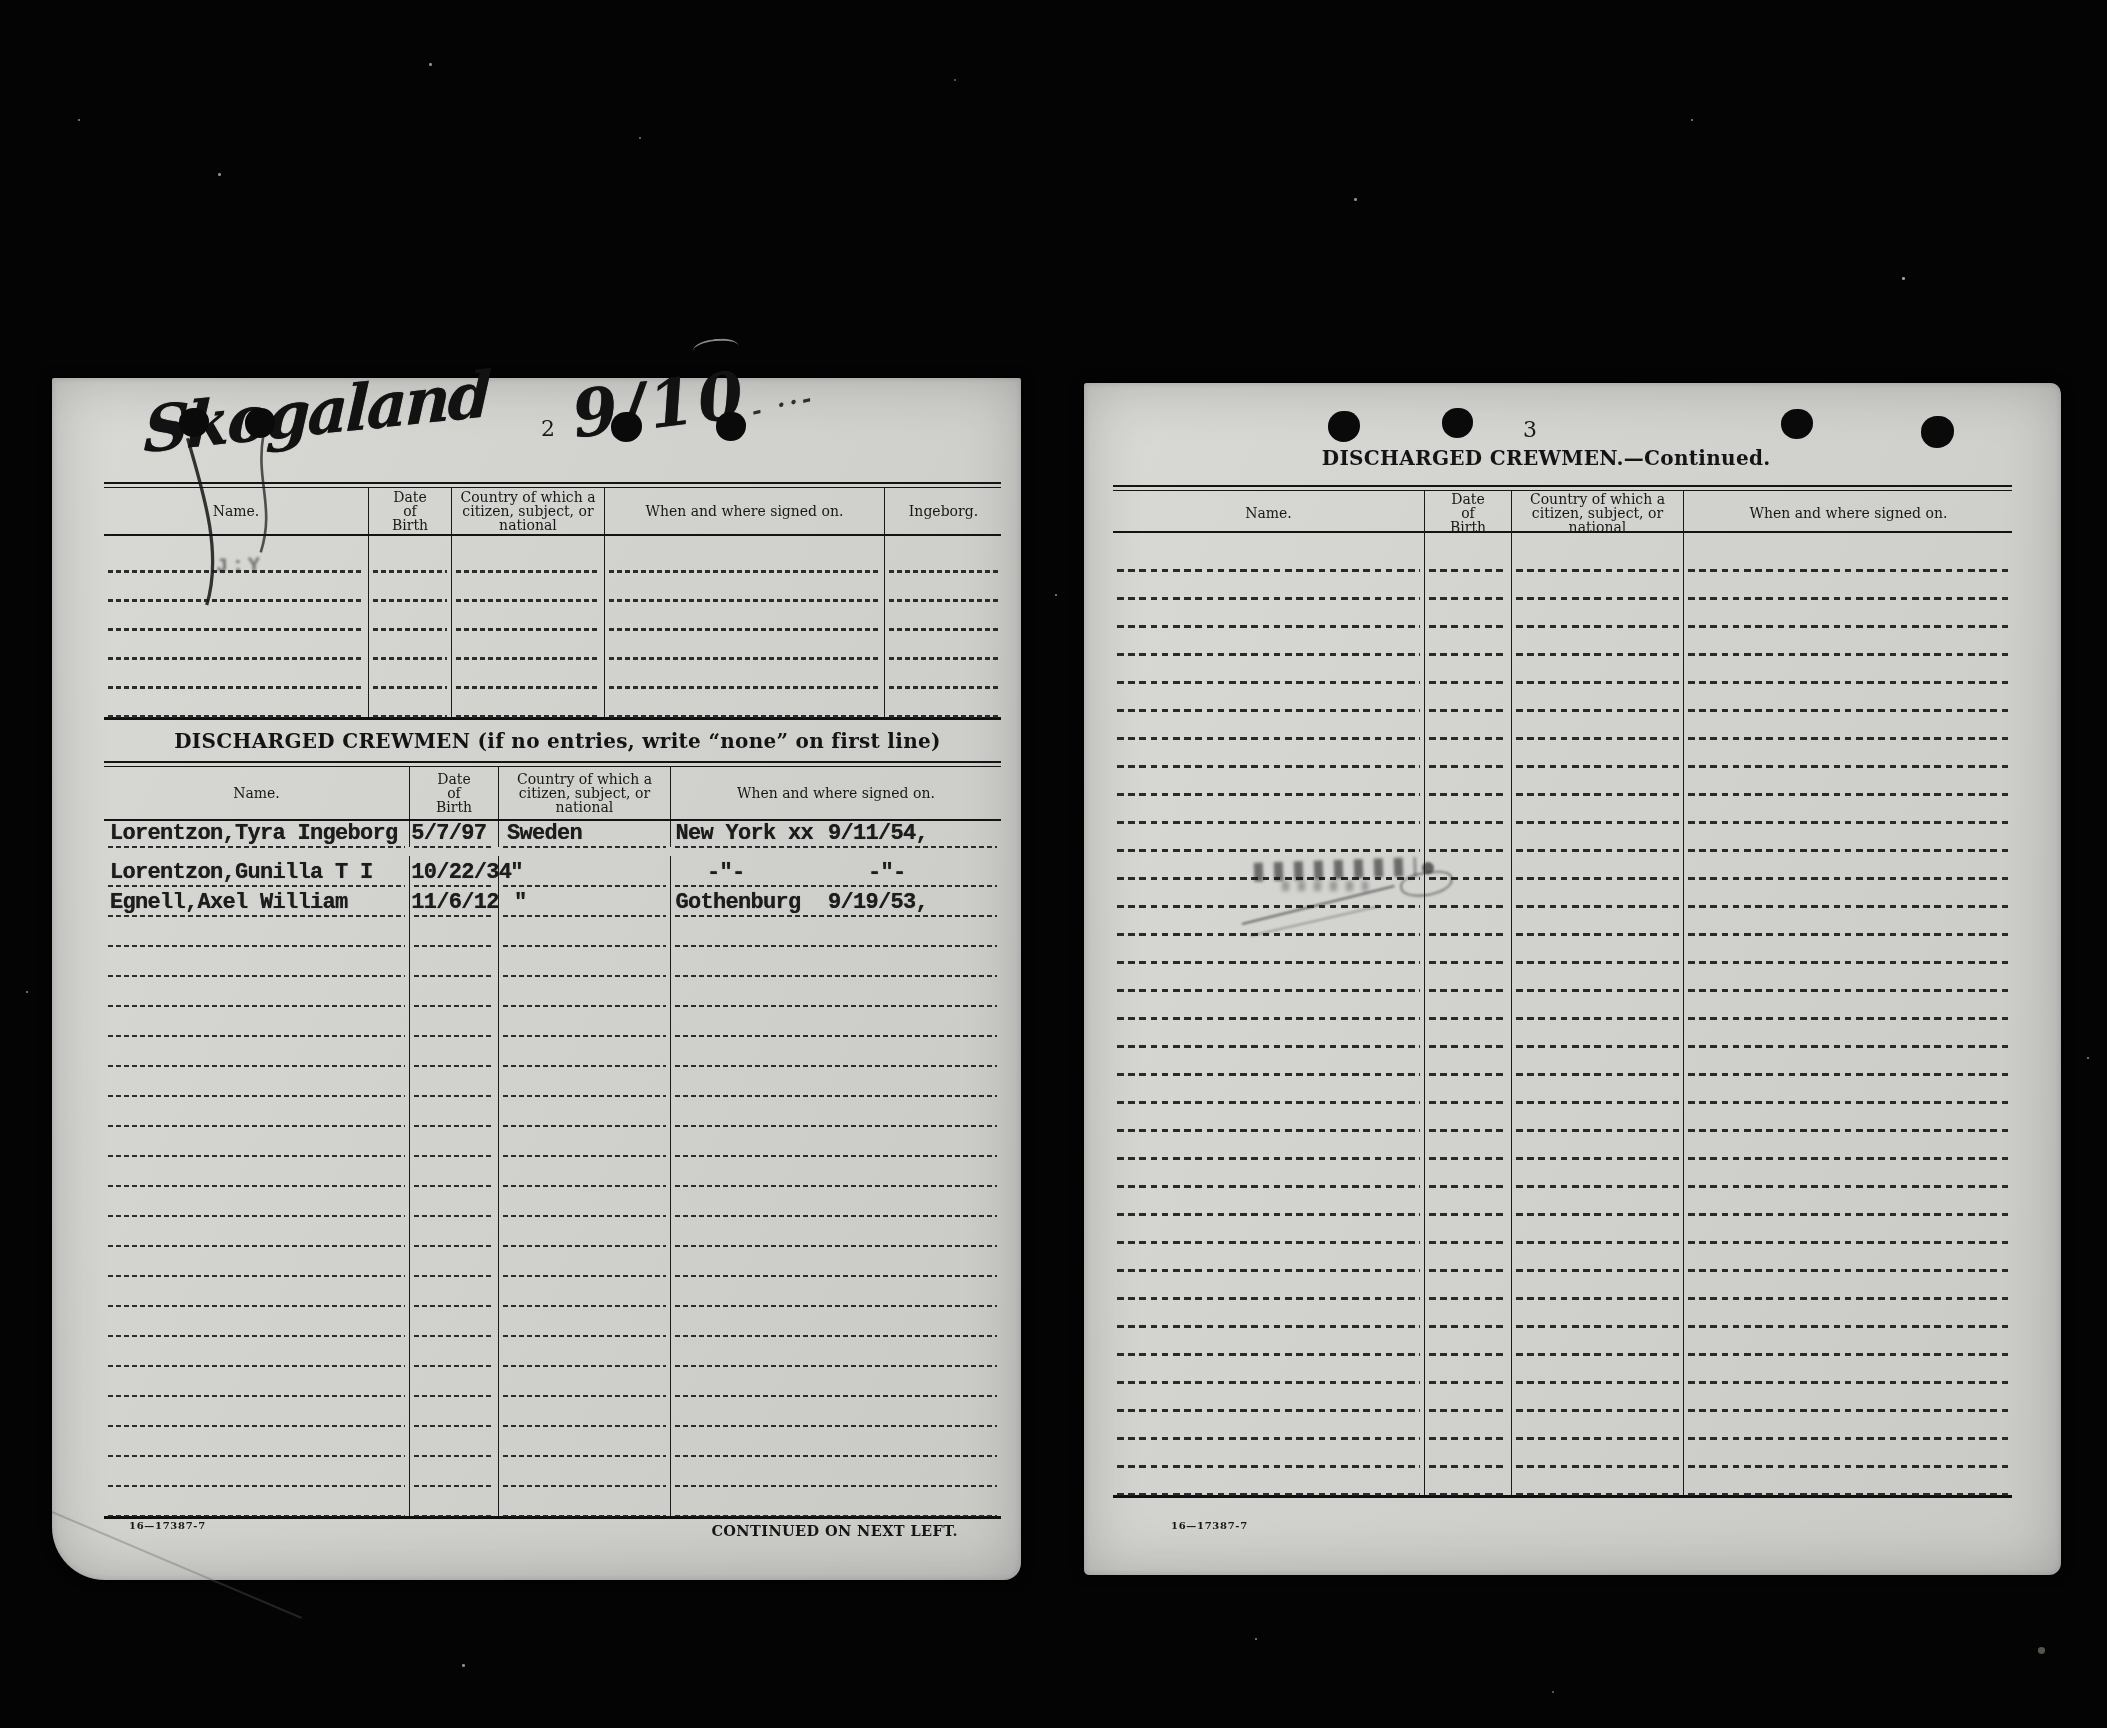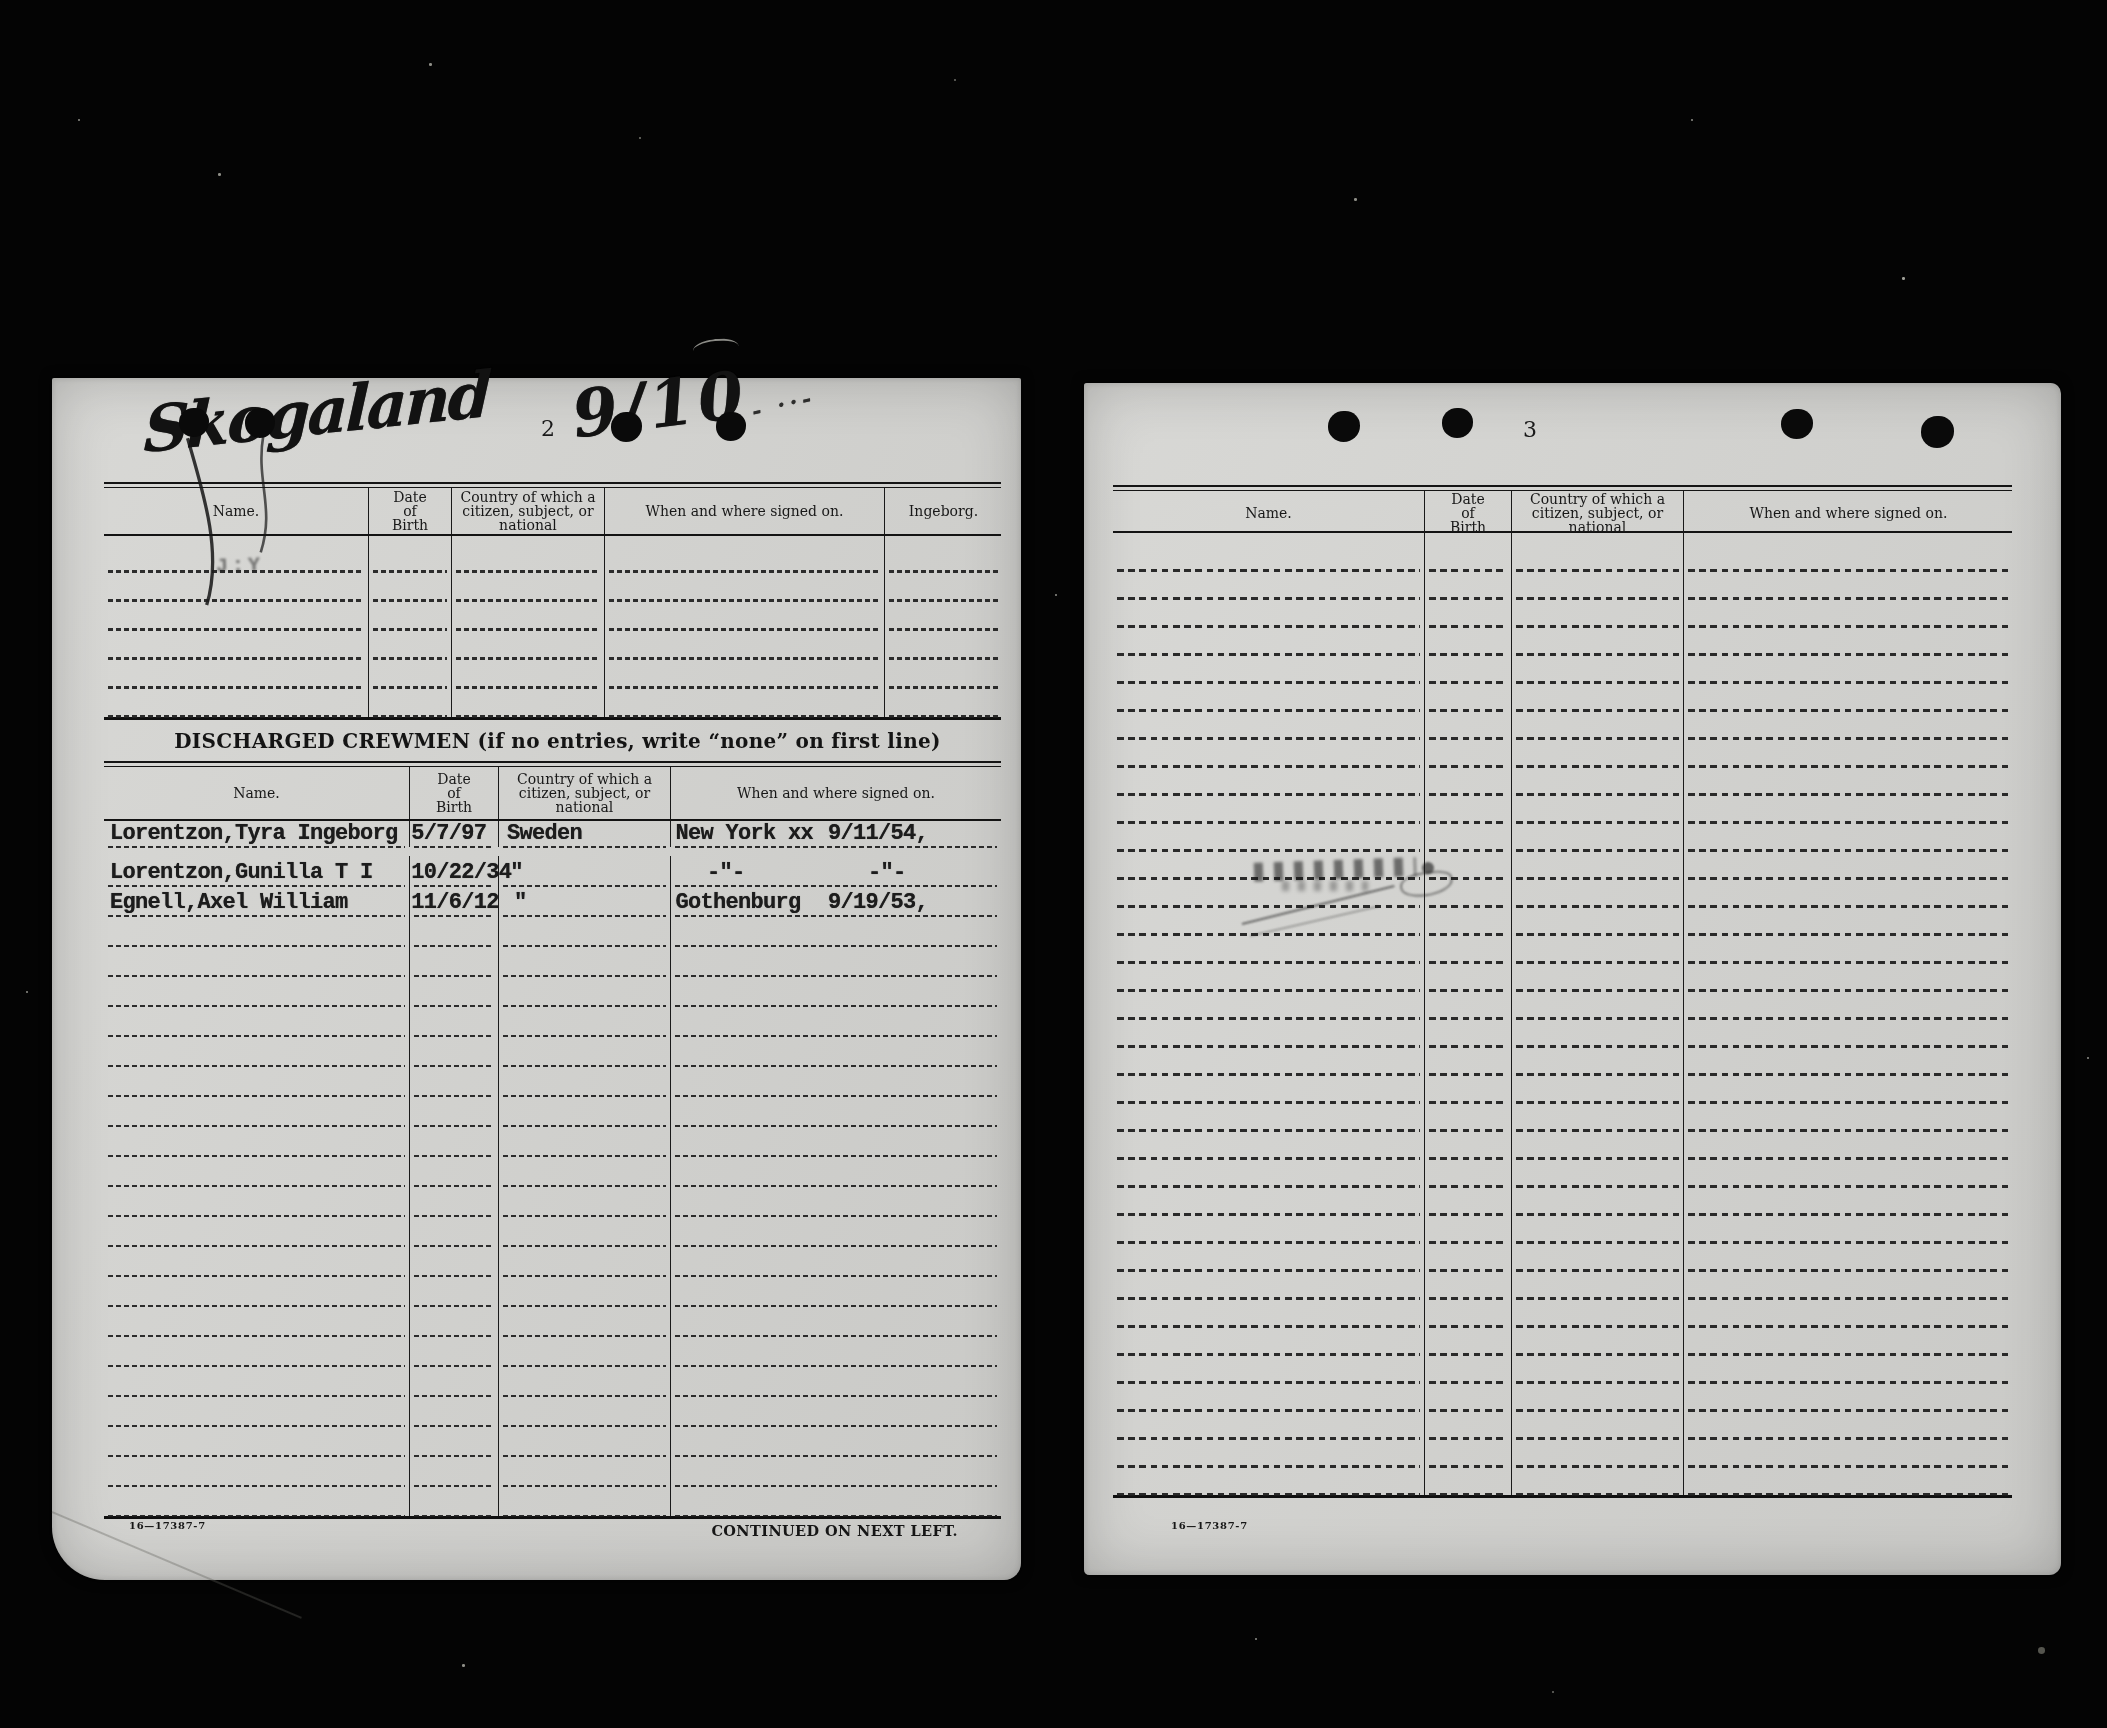--- a/index.html
+++ b/index.html
@@ -551,20 +551,21 @@
 
   <div id="right-paper" class="paper">
 
     <div class="hole" style="left:244px;top:28px;width:32px;height:31px;"></div>
     <div class="hole" style="left:358px;top:25px;width:31px;height:30px;"></div>
     <div class="hole" style="left:697px;top:26.4px;width:32px;height:30px;"></div>
     <div class="hole" style="left:837px;top:33px;width:33px;height:32px;"></div>
 
     <span class="pagenum" style="left:439px;top:34px;">3</span>
 
+    <div class="title" style="top:63px;transform:translateX(-26.4px);">DISCHARGED CREWMEN.—Continued.</div>
 
     <div class="sheet-table coarse" style="left:29px;top:102px;width:899px;">
         <div class="dbl-rule"></div>
         <div class="thead" style="grid-template-columns: 312px 87px 172px 329px; height: 40px;">
           <div class="th">Name.</div>
           <div class="th">Date<br>of<br>Birth</div>
           <div class="th">Country of which a<br>citizen, subject, or<br>national</div>
           <div class="th">When and where signed on.</div>
         </div>
         <div class="tr" style="grid-template-columns: 312px 87px 172px 329px; height: 38px;">

